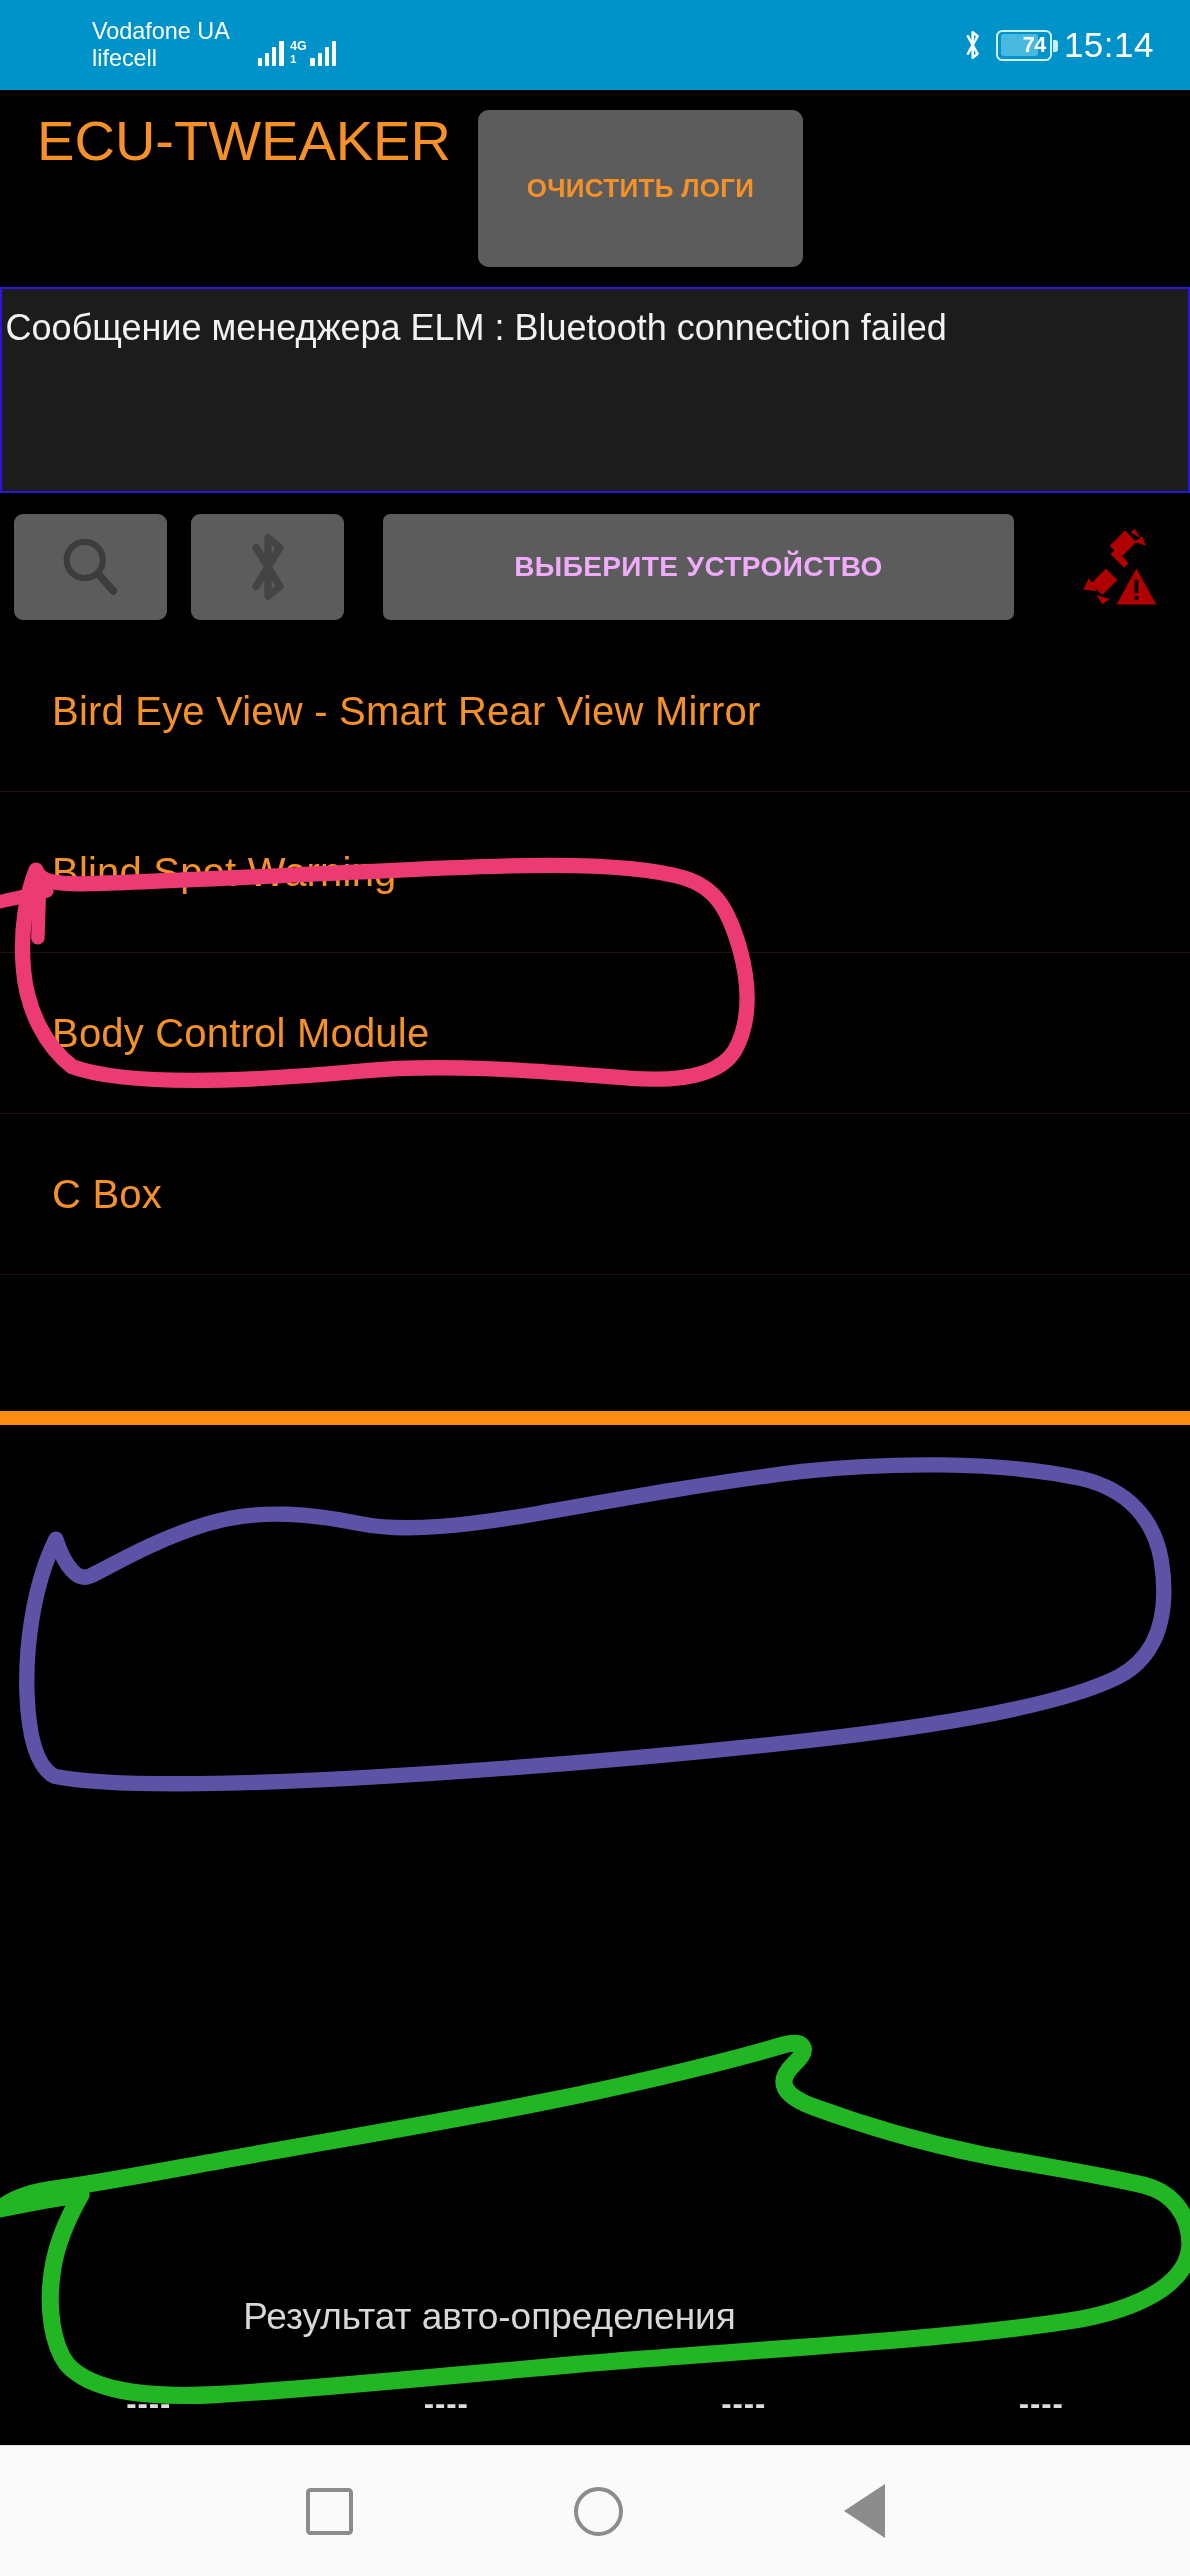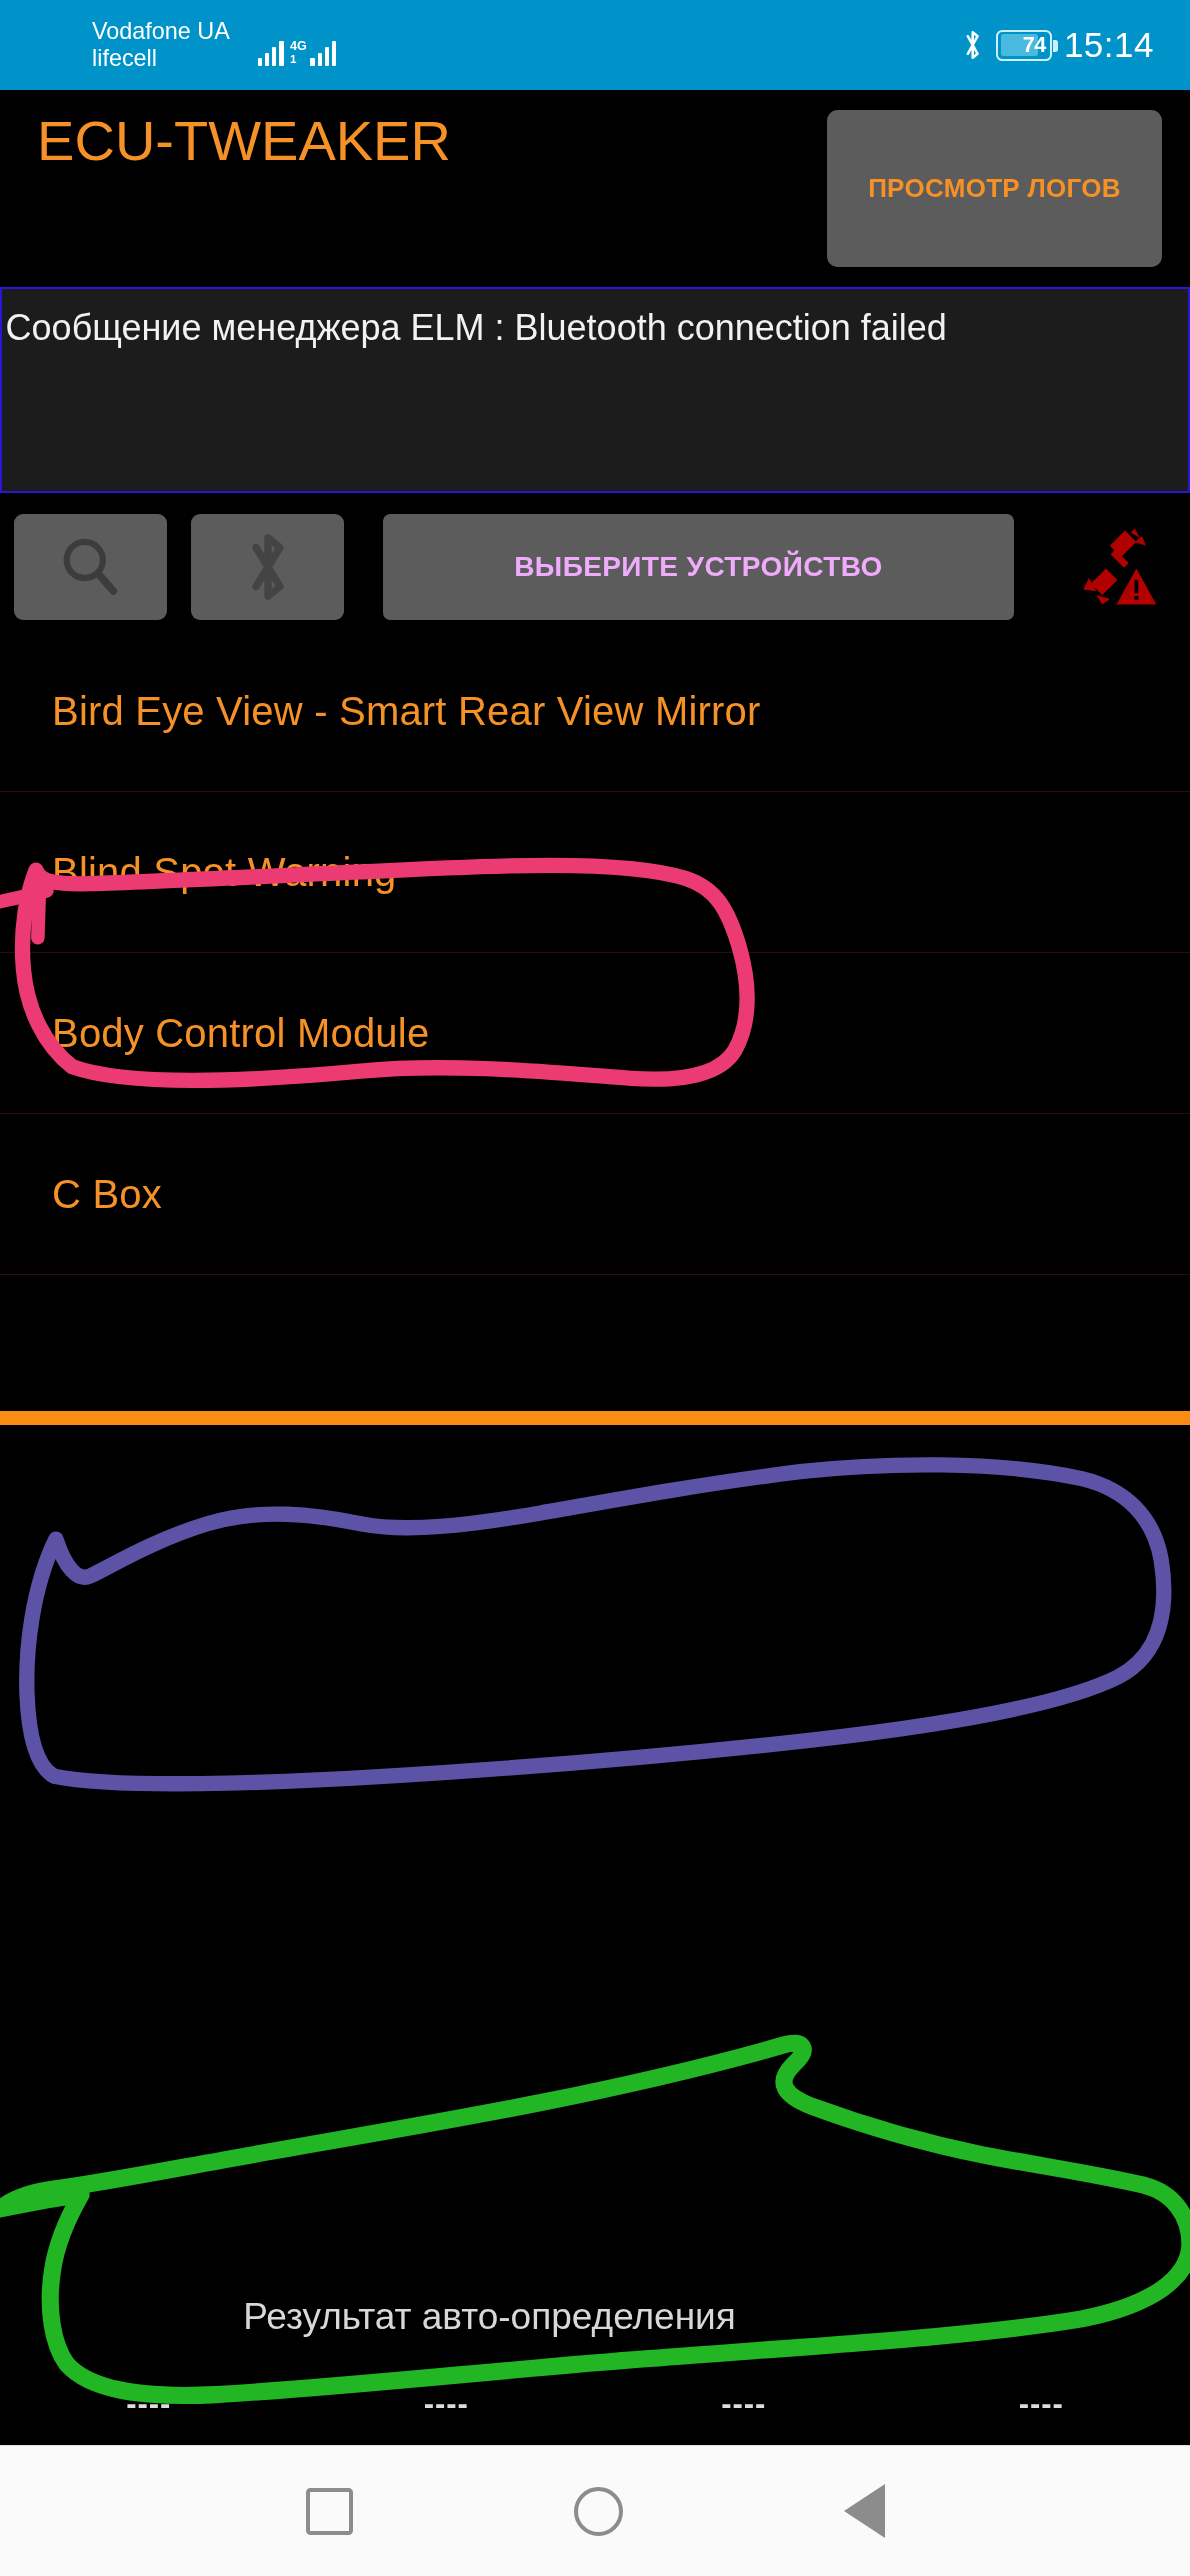--- a/index.html
+++ b/index.html
@@ -331,21 +331,21 @@
       <div class="battery">
         <div class="fill"></div>
         <span>74</span>
       </div>
       <div class="clock">15:14</div>
     </div>
   </div>
 
   <div class="appbar">
     <div class="app-title">ECU-TWEAKER</div>
-    <button class="hdr-btn" id="btn-view-logs">ПРОСМОТР ЛОГОВ</button>
+    <button class="hdr-btn" id="btn-clear-logs">ОЧИСТИТЬ ЛОГИ</button>
   </div>
 
   <div class="logbox">
     <div class="logtext">failed
 Сообщение менеджера ELM : Bluetooth connection failed</div>
   </div>
 
   <div class="toolbar">
     <button class="icon-btn" id="btn-search">
       <svg width="70" height="70" viewBox="0 0 24 24">

